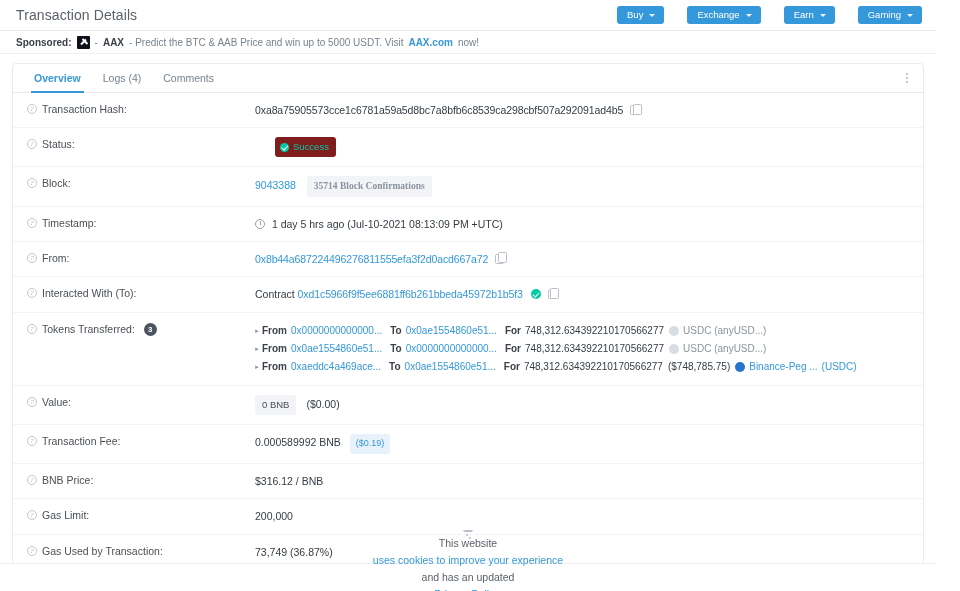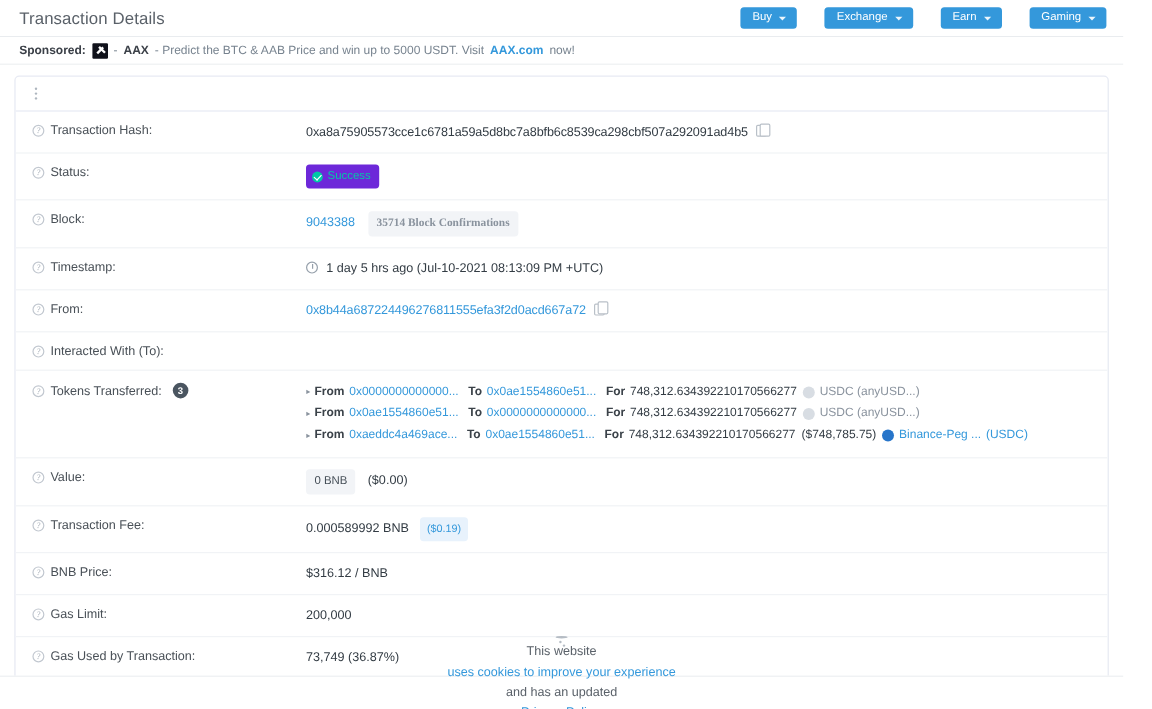--- a/index.html
+++ b/index.html
@@ -111,22 +111,22 @@
     border-radius: 1.5px; position: relative; vertical-align: -1px; margin-left: 4px;
     cursor: pointer;
   }
   .copy:after {
     content: ""; position: absolute; left: 1.5px; top: -2.5px; width: 7px; height: 9px;
     border: 1px solid #b9c0c8; border-radius: 1.5px; background: #fff;
   }
 
   .badge-success {
     display: inline-flex; align-items: center; gap: 4px;
-    background: #6d28d9; color: #00c9a7; border-radius: 3px;
-    padding: 2.5px 7px 2.5px 5px; font-size: 9.5px;
+    background: #7f1d1d; color: #00c9a7; border-radius: 3px;
+    padding: 2.5px 7px 2.5px 5px; font-size: 9.5px; margin-left: 20px;
   }
   .tick {
     width: 9px; height: 9px; border-radius: 50%; background: #00c9a7; position: relative;
     flex: 0 0 9px;
   }
   .tick:after {
     content: ""; position: absolute; left: 2.6px; top: 1.6px; width: 2.5px; height: 4.5px;
     border: solid #fff; border-width: 0 1.3px 1.3px 0; transform: rotate(42deg);
   }
   .tick-green {
@@ -241,20 +241,31 @@
     <span>-</span>
     <b>AAX</b>
     <span>- Predict the BTC &amp; AAB Price and win up to 5000 USDT. Visit</span>
     <span class="link-b">AAX.com</span>
     <span>now!</span>
   </div>
 
   <div class="card">
 
     <div class="tabbar">
+      <div class="tabs">
+        <div class="tab active">
+          <span>Overview</span>
+        </div>
+        <div class="tab">
+          <span>Logs (4)</span>
+        </div>
+        <div class="tab">
+          <span>Comments</span>
+        </div>
+      </div>
       <div class="kebab">
         <span></span>
       </div>
     </div>
 
     <div class="row">
       <div class="lbl">
         <i class="qm">?</i>
         <span>Transaction Hash:</span>
       </div>
@@ -307,20 +318,26 @@
       <div class="val">
         <span class="link mono">0x8b44a687224496276811555efa3f2d0acd667a72</span>
         <span class="copy"></span>
       </div>
     </div>
 
     <div class="row">
       <div class="lbl">
         <i class="qm">?</i>
         <span>Interacted With (To):</span>
+      </div>
+      <div class="val">
+        <span>Contract</span>
+        <span class="link mono">0xd1c5966f9f5ee6881ff6b261bbeda45972b1b5f3</span>
+        <span class="tick-green"></span>
+        <span class="copy"></span>
       </div>
     </div>
 
     <div class="row">
       <div class="lbl">
         <i class="qm">?</i>
         <span>Tokens Transferred:</span>
         <span class="count-badge">3</span>
       </div>
       <div class="val">

